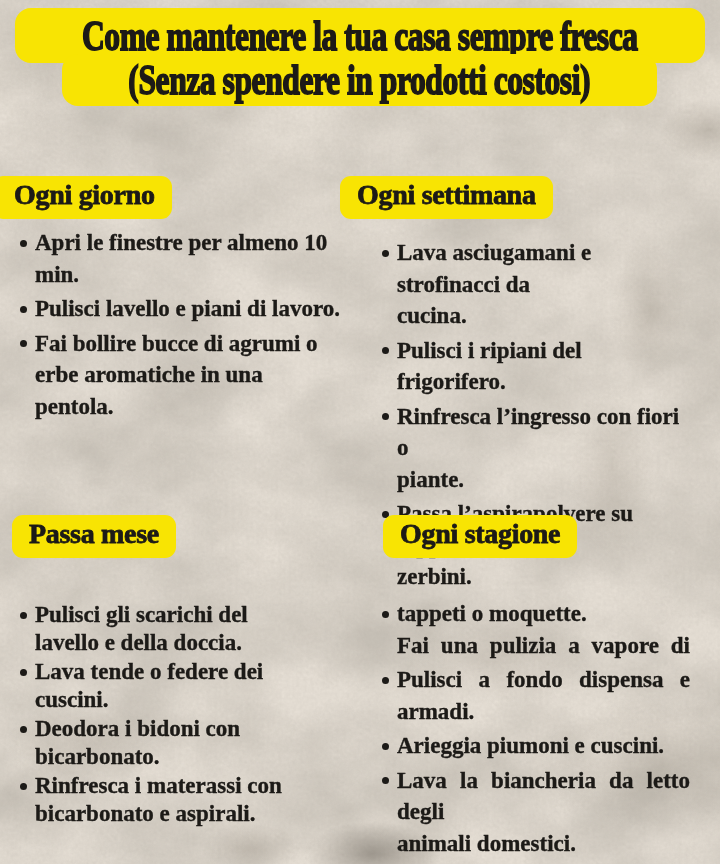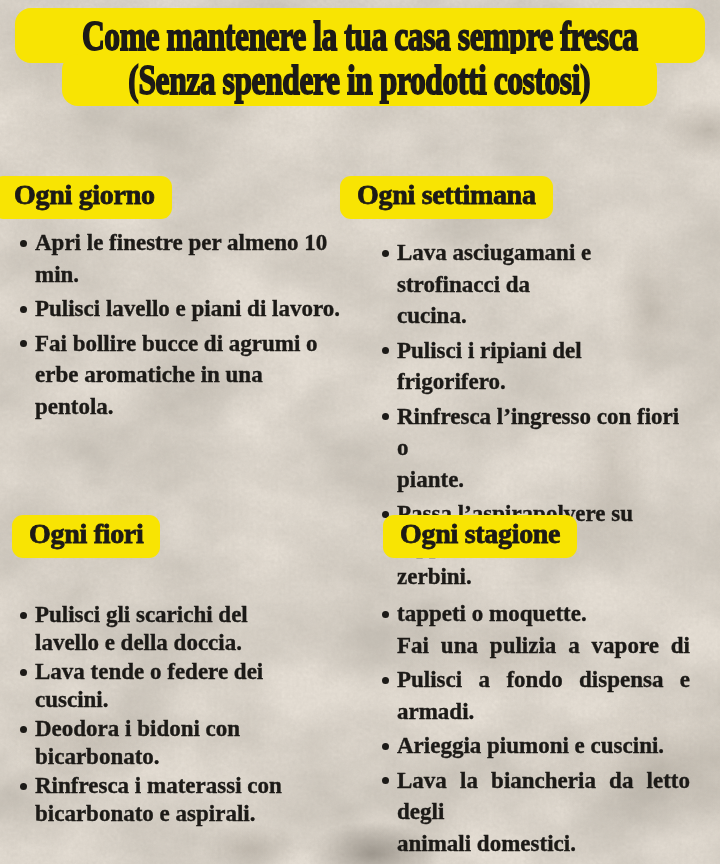--- a/index.html
+++ b/index.html
@@ -137,21 +137,21 @@
           <span class="ln">piante.</span>
         </li>
         <li>
           <span class="ln">Passa l’aspirapolvere su tappeti e</span>
           <span class="ln">zerbini.</span>
         </li>
       </ul>
   </section>
 
   <section>
-    <h2 class="hl" id="h-monthly">Ogni fiori</h2>
+    <h2 class="hl" id="h-monthly">Passa mese</h2>
     <ul class="tasks" id="l-monthly">
         <li>
           <span class="ln">Pulisci gli scarichi del</span>
           <span class="ln">lavello e della doccia.</span>
         </li>
         <li>
           <span class="ln">Lava tende o federe dei</span>
           <span class="ln">cuscini.</span>
         </li>
         <li>

